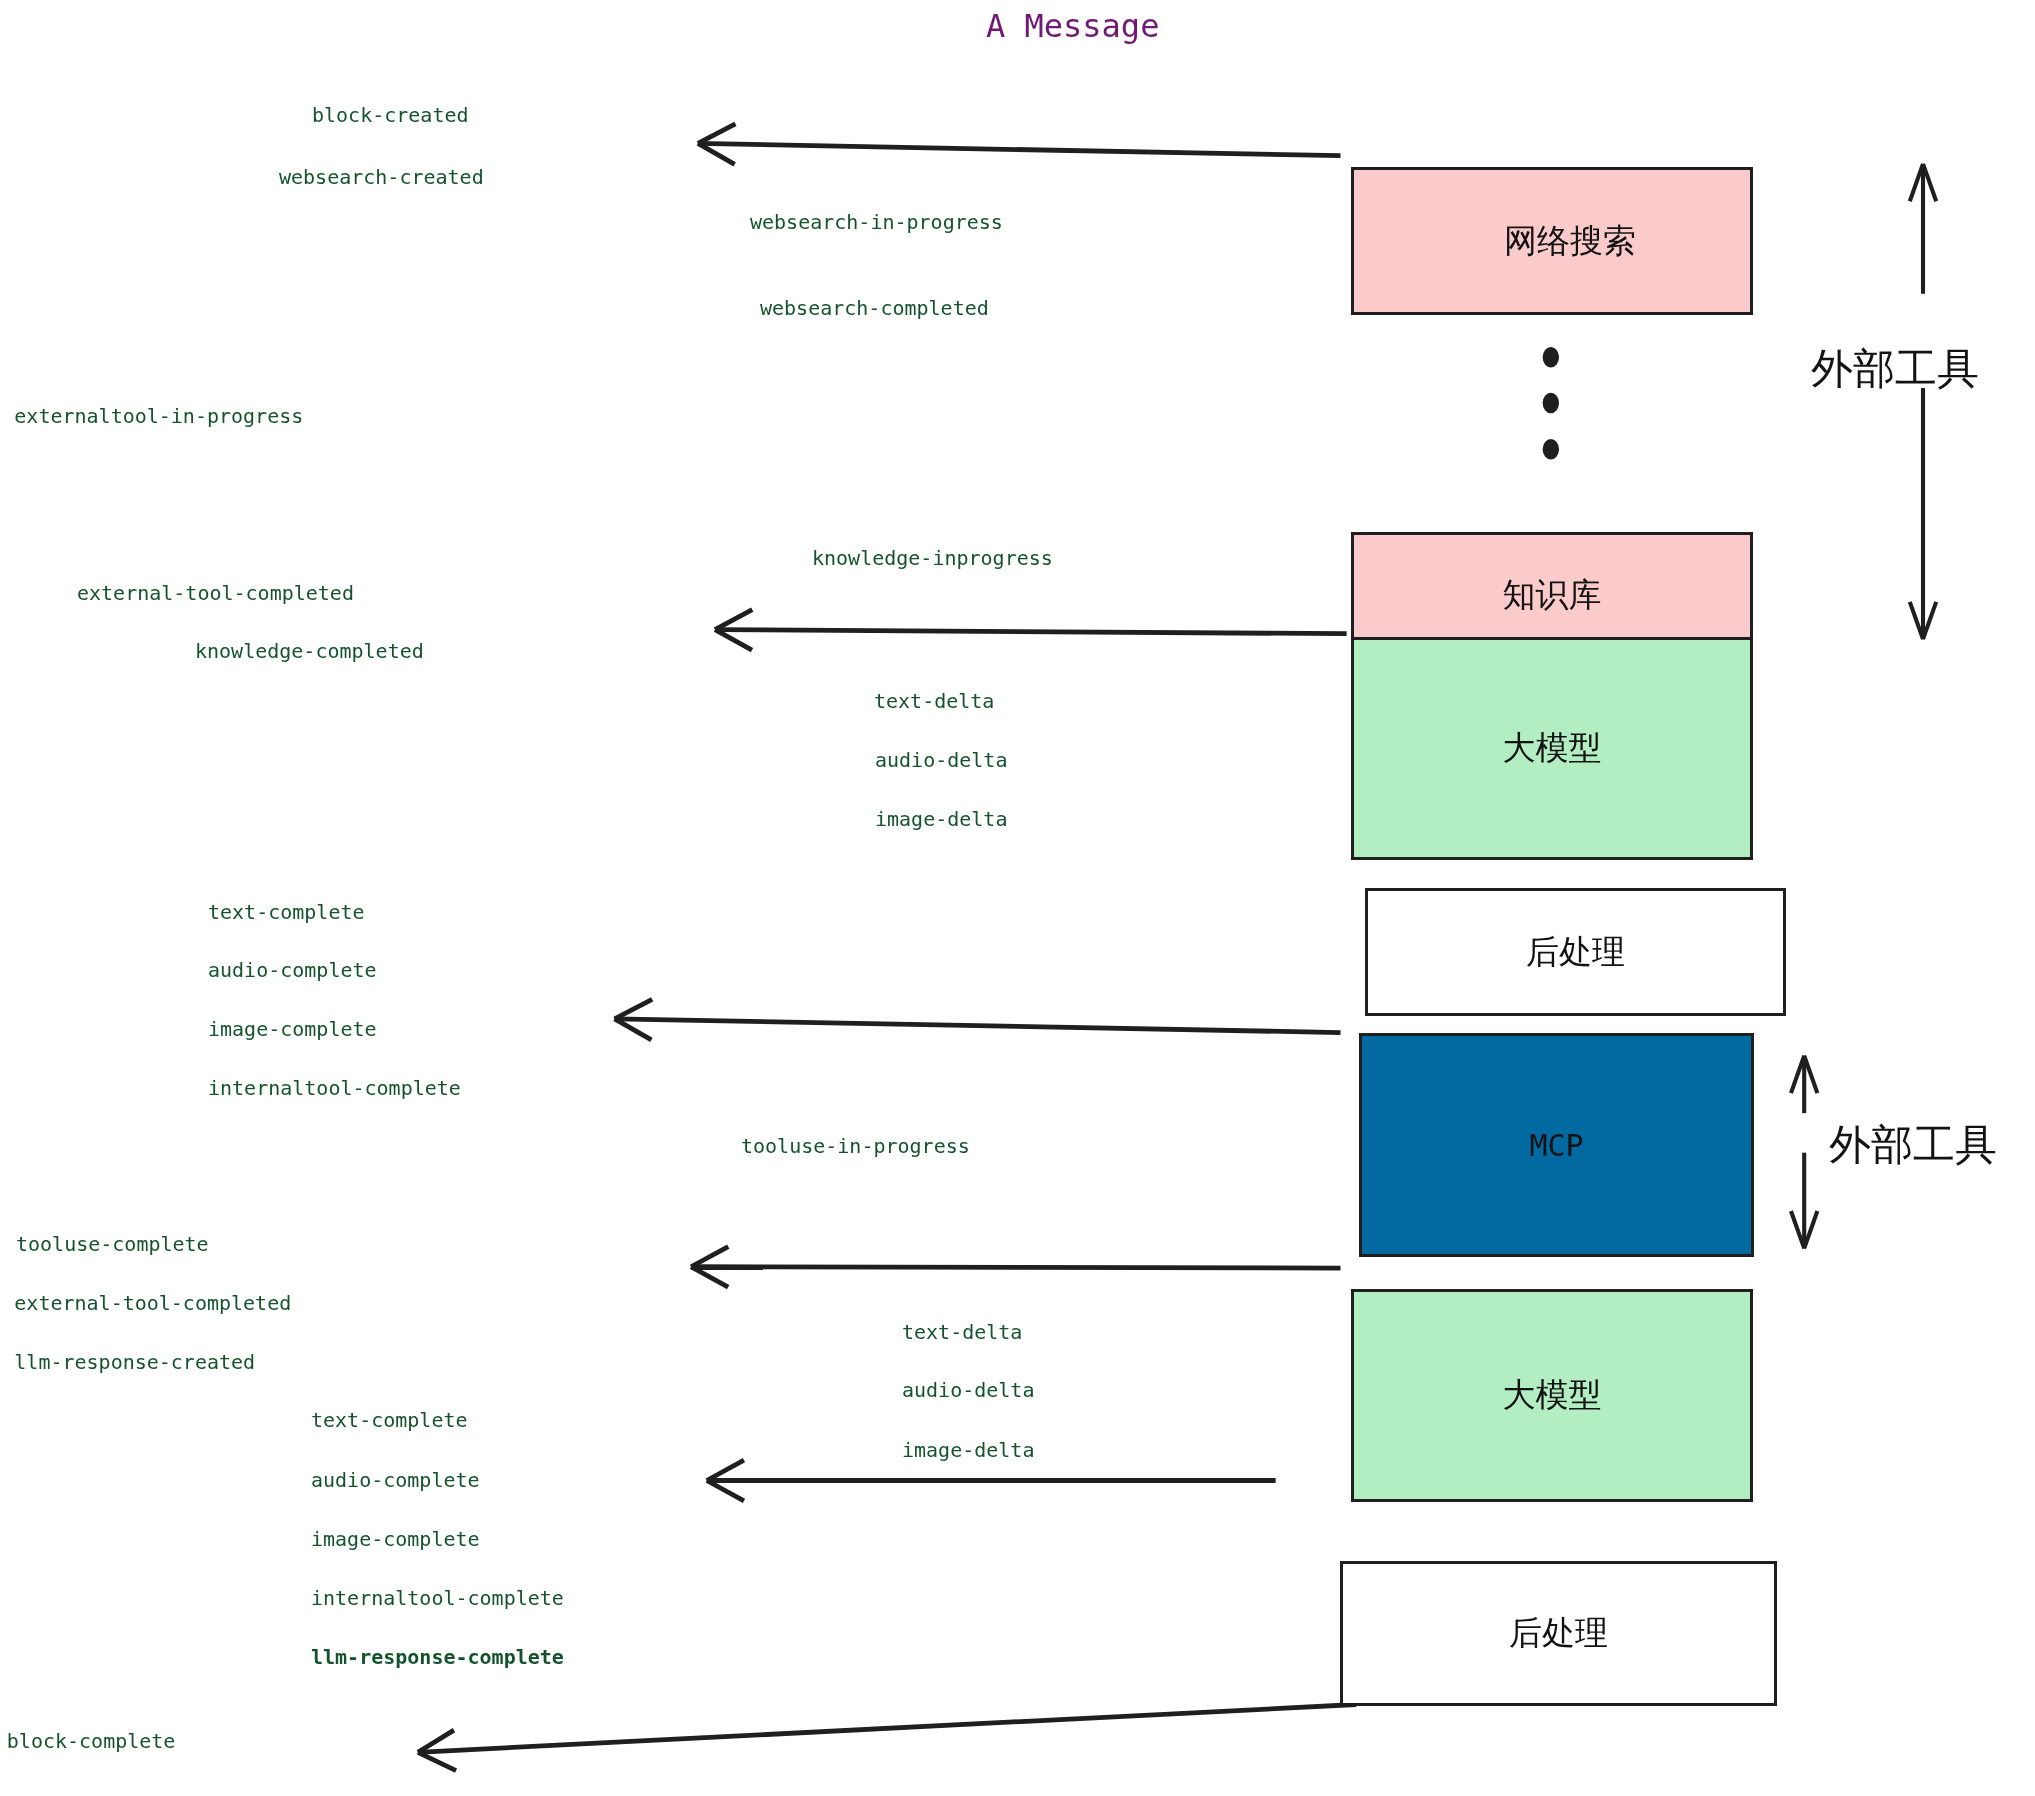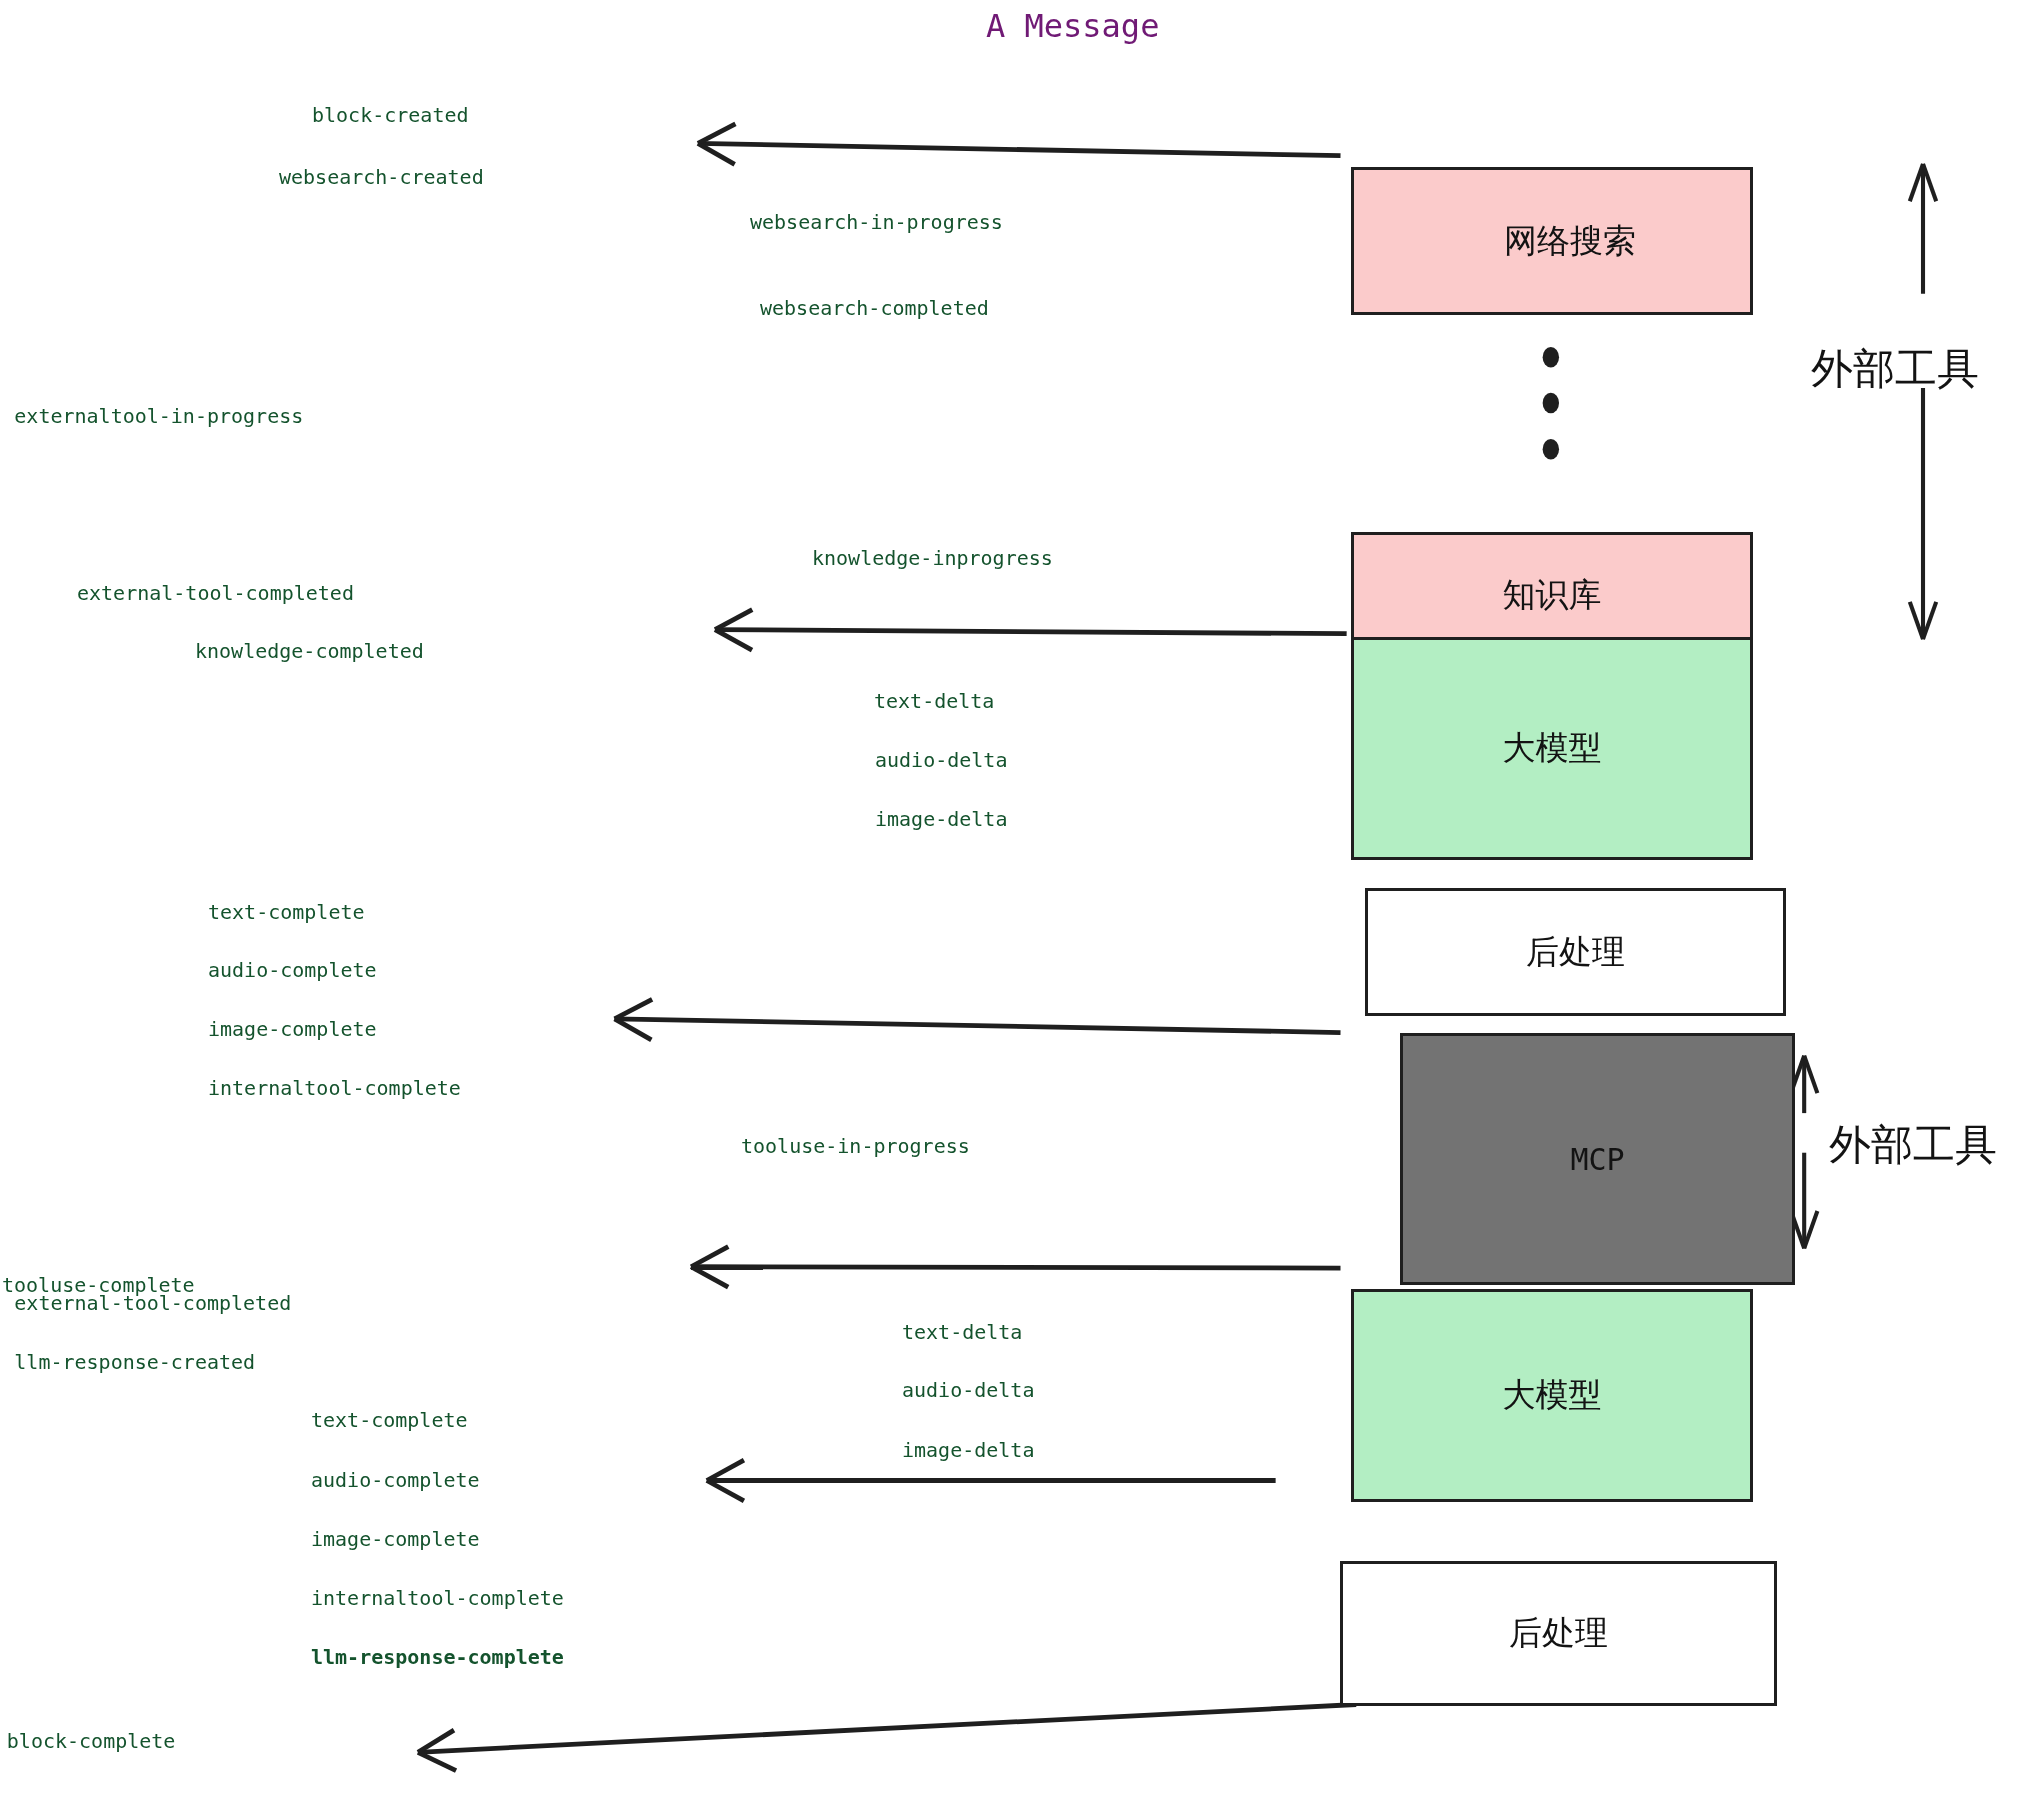--- a/index.html
+++ b/index.html
@@ -161,21 +161,21 @@
       </div>
       <div class="nodebox" style="left: 1351px; top: 532px; width: 402px; height: 127px; background: rgb(251, 203, 203); border-color: rgb(31, 31, 31);">
         <span class="boxlabel" style="position: static;">知识库</span>
       </div>
       <div class="nodebox" style="left: 1351px; top: 637px; width: 402px; height: 223px; background: rgb(179, 238, 195); border-color: rgb(31, 31, 31);">
         <span class="boxlabel" style="position: static;">大模型</span>
       </div>
       <div class="nodebox" style="left: 1365px; top: 888px; width: 421px; height: 128px; background: rgb(255, 255, 255); border-color: rgb(31, 31, 31);">
         <span class="boxlabel" style="position: static;">后处理</span>
       </div>
-      <div class="nodebox" style="left: 1400px; top: 1033px; width: 395px; height: 252px; background: #737373; border-color: rgb(31, 31, 31);">
+      <div class="nodebox" style="left: 1359px; top: 1033px; width: 395px; height: 224px; background: #0369a1; border-color: rgb(31, 31, 31);">
         <span class="boxlabel mcplabel" style="position: static;">MCP</span>
       </div>
       <div class="nodebox" style="left: 1351px; top: 1289px; width: 402px; height: 213px; background: rgb(179, 238, 195); border-color: rgb(31, 31, 31);">
         <span class="boxlabel" style="position: static;">大模型</span>
       </div>
       <div class="nodebox" style="left: 1340px; top: 1561px; width: 437px; height: 145px; background: rgb(255, 255, 255); border-color: rgb(31, 31, 31);">
         <span class="boxlabel" style="position: static;">后处理</span>
       </div>
     </div>
 
@@ -194,21 +194,21 @@
       <div class="evt" style="left: 77px; top: 583px;">external-tool-completed</div>
       <div class="evt" style="left: 195px; top: 641px;">knowledge-completed</div>
       <div class="evt" style="left: 874px; top: 691px;">text-delta</div>
       <div class="evt" style="left: 875px; top: 750px;">audio-delta</div>
       <div class="evt" style="left: 875px; top: 809px;">image-delta</div>
       <div class="evt" style="left: 208px; top: 902px;">text-complete</div>
       <div class="evt" style="left: 208px; top: 960px;">audio-complete</div>
       <div class="evt" style="left: 208px; top: 1019px;">image-complete</div>
       <div class="evt" style="left: 208px; top: 1078px;">internaltool-complete</div>
       <div class="evt" style="left: 741px; top: 1136px;">tooluse-in-progress</div>
-      <div class="evt" style="left: 2px; top: 1234px; margin-top: 41px;">tooluse-complete</div>
+      <div class="evt" style="left: 16px; top: 1234px;">tooluse-complete</div>
       <div class="evt" style="left: 14.3px; top: 1293px;">external-tool-completed</div>
       <div class="evt" style="left: 14.3px; top: 1352px;">llm-response-created</div>
       <div class="evt" style="left: 902px; top: 1322px;">text-delta</div>
       <div class="evt" style="left: 902px; top: 1380px;">audio-delta</div>
       <div class="evt" style="left: 902px; top: 1440px;">image-delta</div>
       <div class="evt" style="left: 311px; top: 1410px;">text-complete</div>
       <div class="evt" style="left: 311px; top: 1470px;">audio-complete</div>
       <div class="evt" style="left: 311px; top: 1529px;">image-complete</div>
       <div class="evt" style="left: 311px; top: 1588px;">internaltool-complete</div>
       <div class="evt" style="left: 311px; top: 1647px; font-weight: bold;">llm-response-complete</div>

